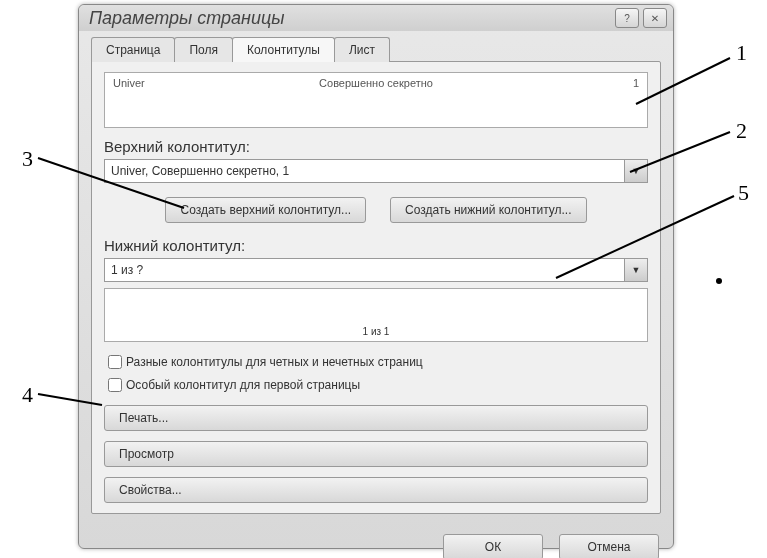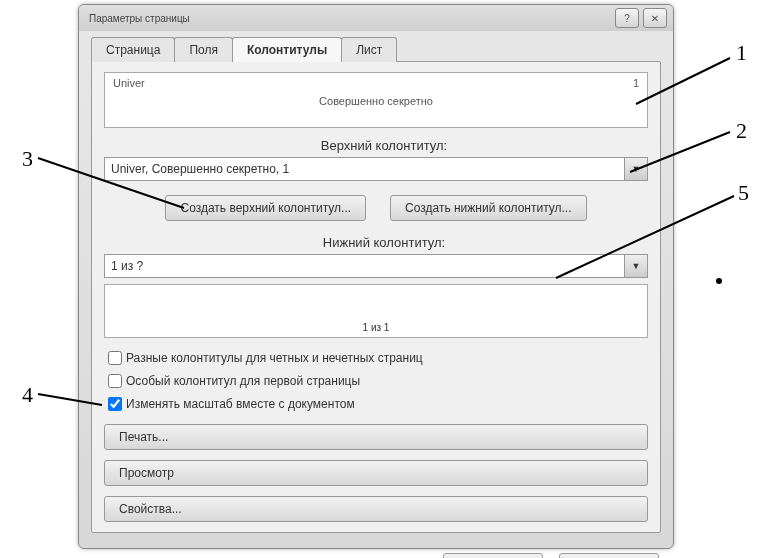--- a/index.html
+++ b/index.html
@@ -29,22 +29,23 @@
     display: flex;
     align-items: center;
     padding: 0 6px;
     background: linear-gradient(to bottom, #e0e0e0, #cfcfcf);
     border-top-left-radius: 6px;
     border-top-right-radius: 6px;
   }
   .titlebar-title {
     flex: 1;
     color: #444;
-    font-size: 10px;
+    font-size: 18px;
     padding-left: 4px;
+    font-style: italic;
   }
   .titlebar-btns {
     display: flex;
     gap: 4px;
   }
   .titlebar-btn {
     width: 22px;
     height: 18px;
     border: 1px solid #888;
     background: linear-gradient(to bottom, #f5f5f5, #d5d5d5);
@@ -68,45 +69,44 @@
     border-bottom: none;
     background: #e6e6e6;
     margin-right: -1px;
     border-top-left-radius: 3px;
     border-top-right-radius: 3px;
     font-size: 12px;
     cursor: pointer;
   }
   .tab.active {
     background: #f7f7f7;
-    font-weight: bold;
+    font-weight: normal;
   }
   .panel {
     border: 1px solid #999;
     background: #f0f0f0;
     padding: 10px 12px;
     border-radius: 0 2px 2px 2px;
   }
   .preview-box {
     background: #fff;
     border: 1px solid #aaa;
     height: 46px;
     position: relative;
     padding: 4px 8px;
     font-size: 11px;
     color: #555;
   }
   .preview-left  { position: absolute; left: 8px; top: 4px; }
-  .preview-center{ position: absolute; left: 50%; top: 22px; transform: translateX(-50%); }
+  .preview-center{ position: absolute; left: 50%; top: 4px; transform: translateX(-50%); }
   .preview-right { position: absolute; right: 8px; top: 4px; }
   .label {
-    font-size: 13px;
-    margin: 10px 0 4px 16px;
+    font-size: 15px;
+    margin: 10px 0 4px 0;
     color: #333;
-    text-align: center;
   }
   .combo {
     display: flex;
     width: 100%;
   }
   .combo-input {
     flex: 1;
     border: 1px solid #999;
     background: #fff;
     padding: 4px 6px;
@@ -231,24 +231,20 @@
       </div>
 
       <div class="checks">
         <div class="check-row">
           <input type="checkbox" style="">
           <span>Разные колонтитулы для четных и нечетных страниц</span>
         </div>
         <div class="check-row">
           <input type="checkbox" style="">
           <span>Особый колонтитул для первой страницы</span>
-        </div>
-        <div class="check-row">
-          <input type="checkbox" checked="" style="">
-          <span>Изменять масштаб вместе с документом</span>
         </div>
       </div>
 
       <div class="action-row">
         <div class="btn">Печать...</div>
         <div class="btn">Просмотр</div>
         <div class="btn">Свойства...</div>
       </div>
     </div>
   </div>

